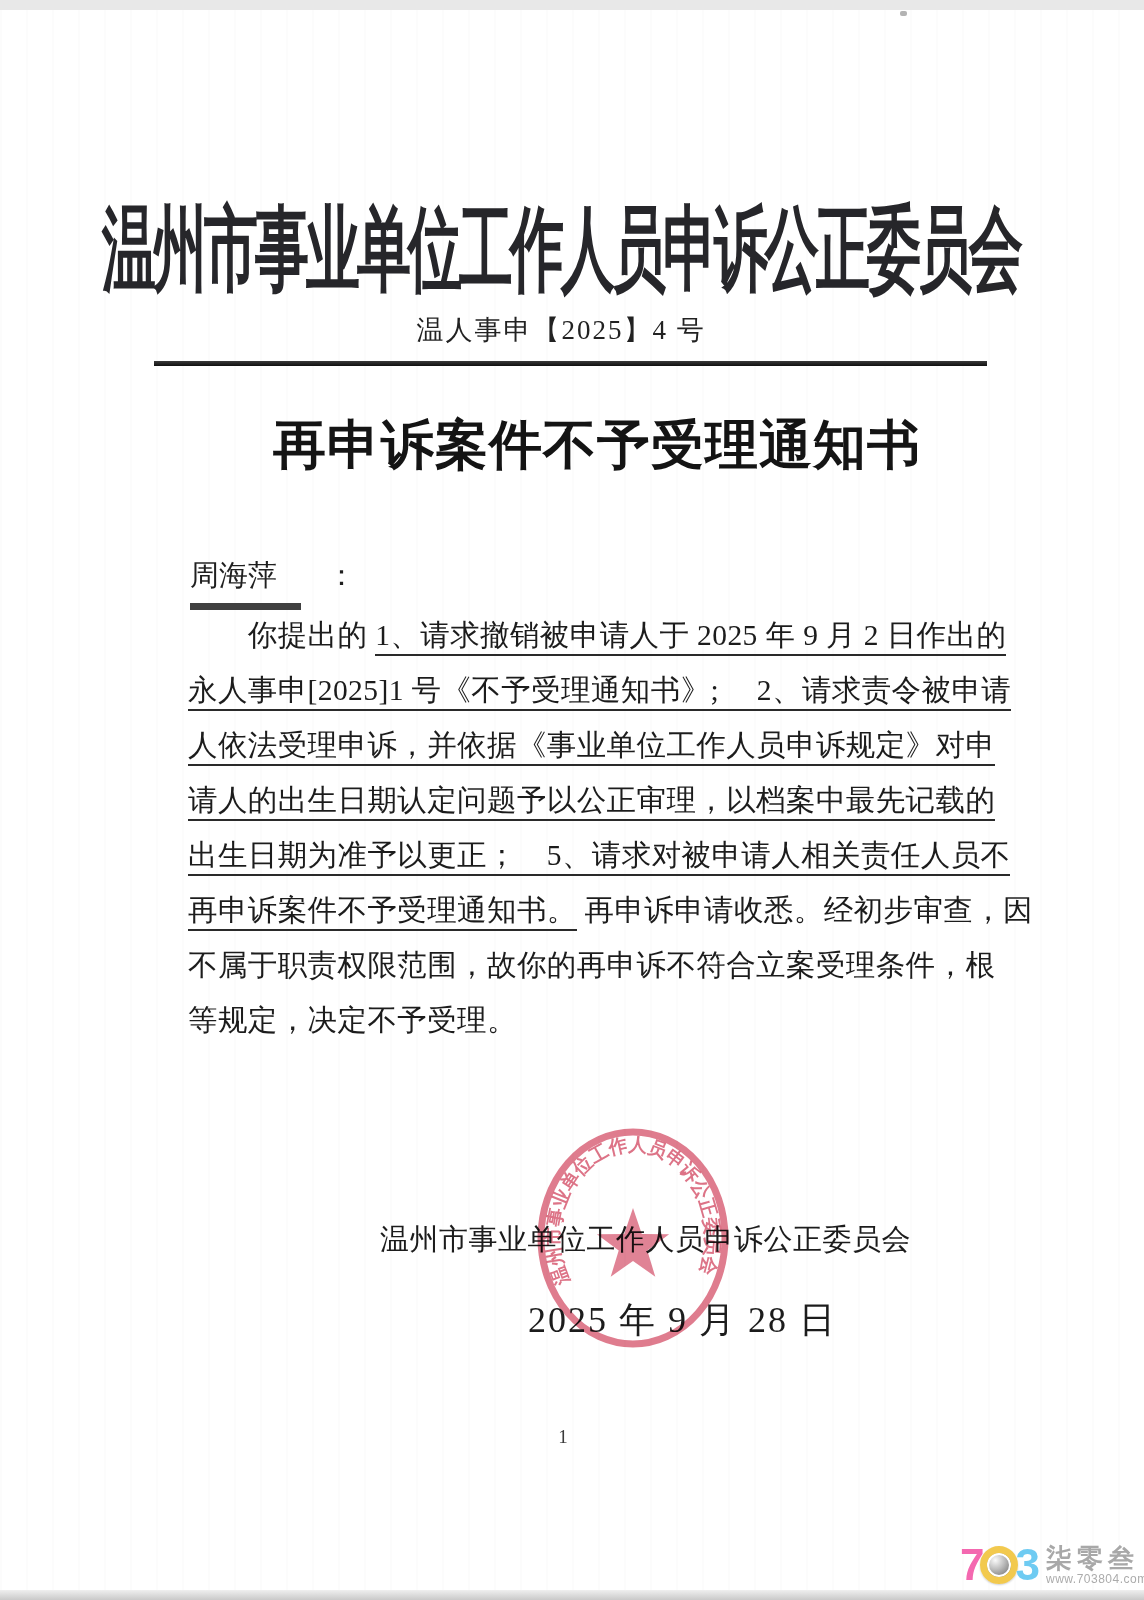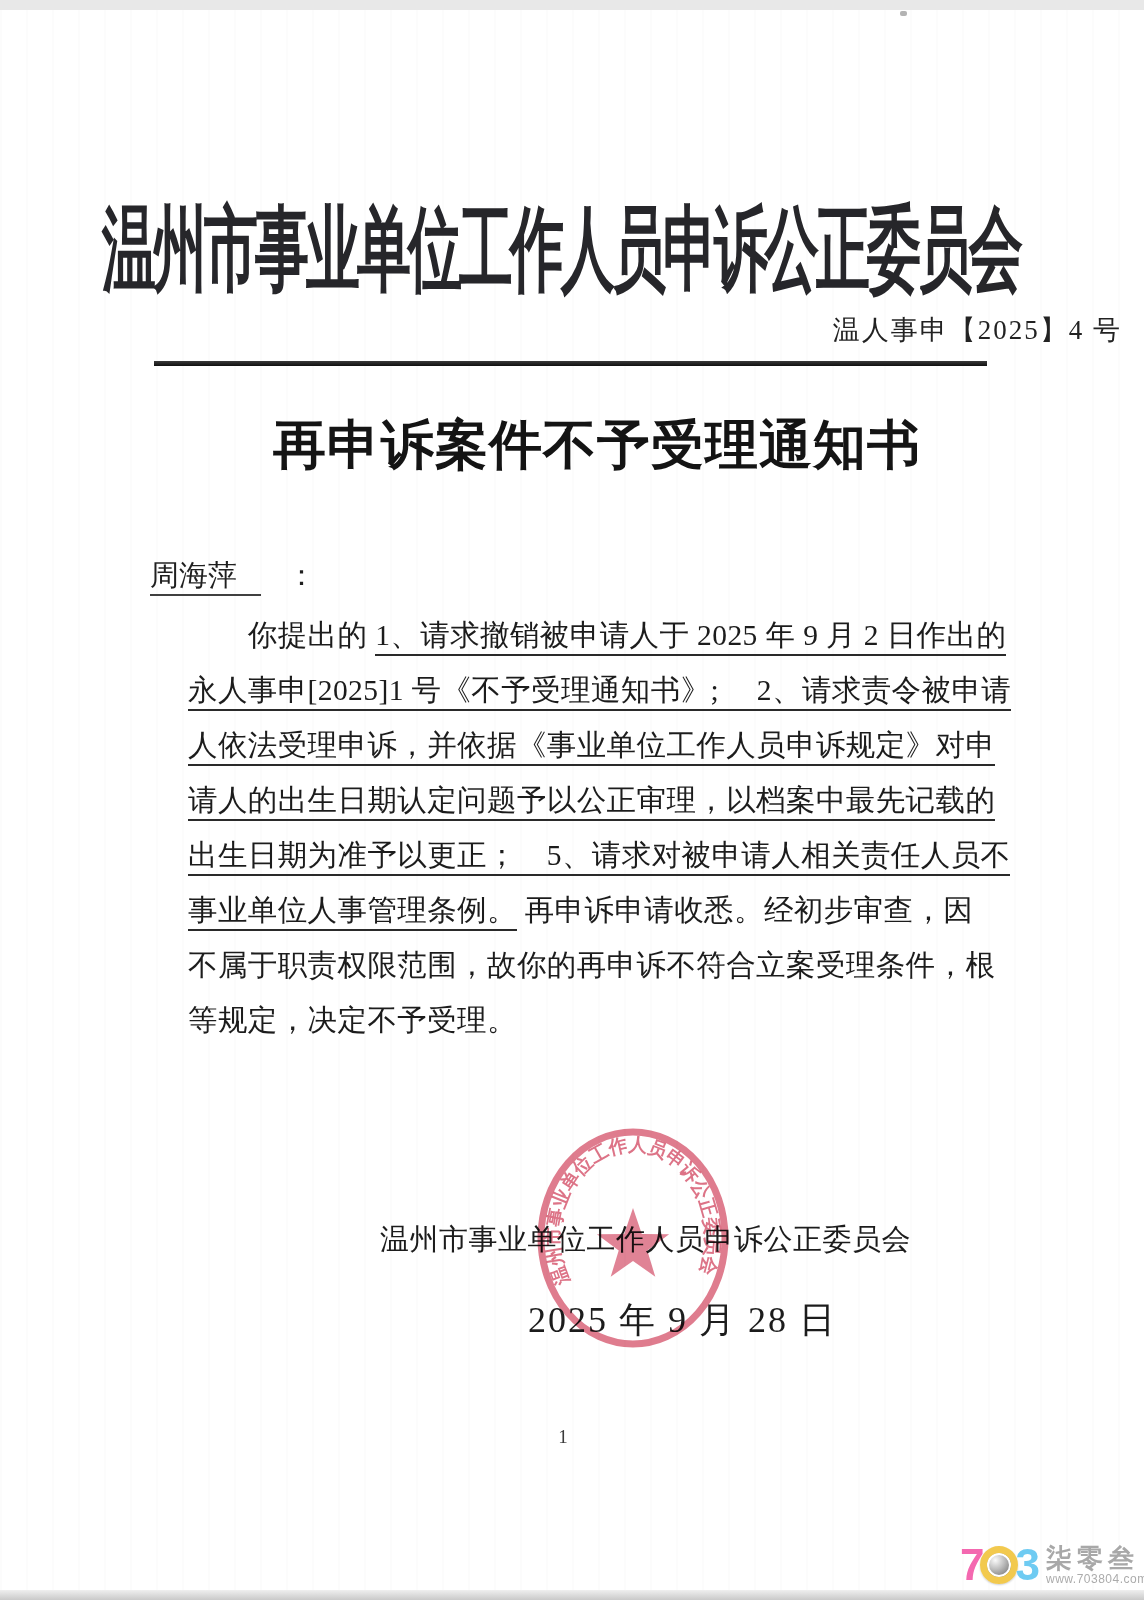--- a/index.html
+++ b/index.html
@@ -21,37 +21,37 @@
   .speck{position:absolute;left:900px;top:11px;width:7px;height:5px;background:#b3b3b3;border-radius:2px;}
 
   .org-title{
     position:absolute;left:0;top:170px;width:1122px;height:160px;
     display:flex;align-items:center;justify-content:center;
     font-size:54px;font-weight:900;letter-spacing:-3px;color:#26262a;
     transform:scaleY(1.72);transform-origin:center;
     white-space:nowrap;
   }
   .doc-number{
-    position:absolute;left:0;top:312px;width:1122px;text-align:right;
+    position:absolute;left:0;top:312px;width:1122px;text-align:center;
     font-size:27px;letter-spacing:2px;color:#222;
   }
   .divider{
     position:absolute;left:154px;top:361px;width:833px;height:5px;
     background:linear-gradient(#3a3a3a,#101010);
   }
   .notice-title{
     position:absolute;left:0;top:410px;width:1104px;text-align:center;
     font-size:53px;font-weight:700;letter-spacing:1px;color:#141414;
     white-space:nowrap;
     margin-left:45px;
   }
   .salutation{
     position:absolute;left:150px;top:556px;font-size:29px;white-space:nowrap;
   }
-  .salutation .name{border-bottom:2px solid #404040;padding-right:24px;padding-bottom:3px;}
+  .salutation .name{border-bottom:7px solid #404040;padding-right:24px;padding-bottom:12px;margin-left:40px;}
   .salutation .colon{margin-left:26px;}
 
   .body-text{
     position:absolute;left:144px;top:608px;width:824px;
     font-size:29.5px;line-height:55px;letter-spacing:0.4px;color:#1c1c1c;
     text-align:justify;
     margin-left:44px;
   }
   .body-text .line{height:55px;white-space:nowrap;}
   .body-text .u{border-bottom:2px solid #2a2a2a;padding-bottom:3px;}
@@ -106,21 +106,21 @@
 <div class="notice-title">再申诉案件不予受理通知书</div>
 
 <div class="salutation"><span class="name">周海萍</span><span class="colon">：</span></div>
 
 <div class="body-text" id="body-text">
     <div class="line"><span>　　你提出的 </span><span class="u">1、请求撤销被申请人于 2025 年 9 月 2 日作出的</span></div>
     <div class="line"><span class="u">永人事申[2025]1 号《不予受理通知书》;　 2、请求责令被申请</span></div>
     <div class="line"><span class="u">人依法受理申诉，并依据《事业单位工作人员申诉规定》对申</span></div>
     <div class="line"><span class="u">请人的出生日期认定问题予以公正审理，以档案中最先记载的</span></div>
     <div class="line"><span class="u">出生日期为准予以更正；　5、请求对被申请人相关责任人员不</span></div>
-    <div class="line"><span class="u">事业单位人事管理条例。</span><span> 再申诉申请收悉。经初步审查，因</span></div>
+    <div class="line"><span class="u">再申诉案件不予受理通知书。</span><span> 再申诉申请收悉。经初步审查，因</span></div>
     <div class="line"><span>不属于职责权限范围，故你的再申诉不符合立案受理条件，根</span></div>
     <div class="line"><span>等规定，决定不予受理。</span></div>
   </div>
 
 <div class="signature">温州市事业单位工作人员申诉公正委员会</div>
 <div class="sign-date">2025 年 9 月 28 日</div>
 
 <svg class="seal" viewBox="0 0 198 232">
   <defs>
     <path id="sealArc" d="M 35.8,157.5 A 73,87 0 1 1 162.2,157.5" fill="none"></path>

